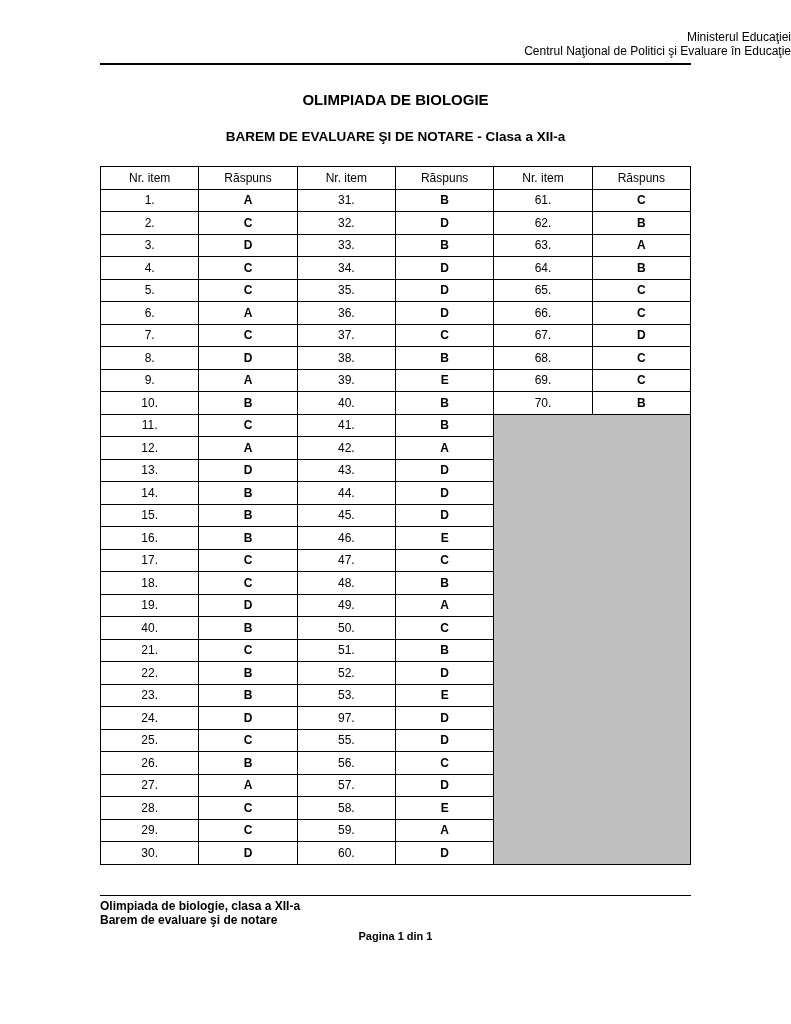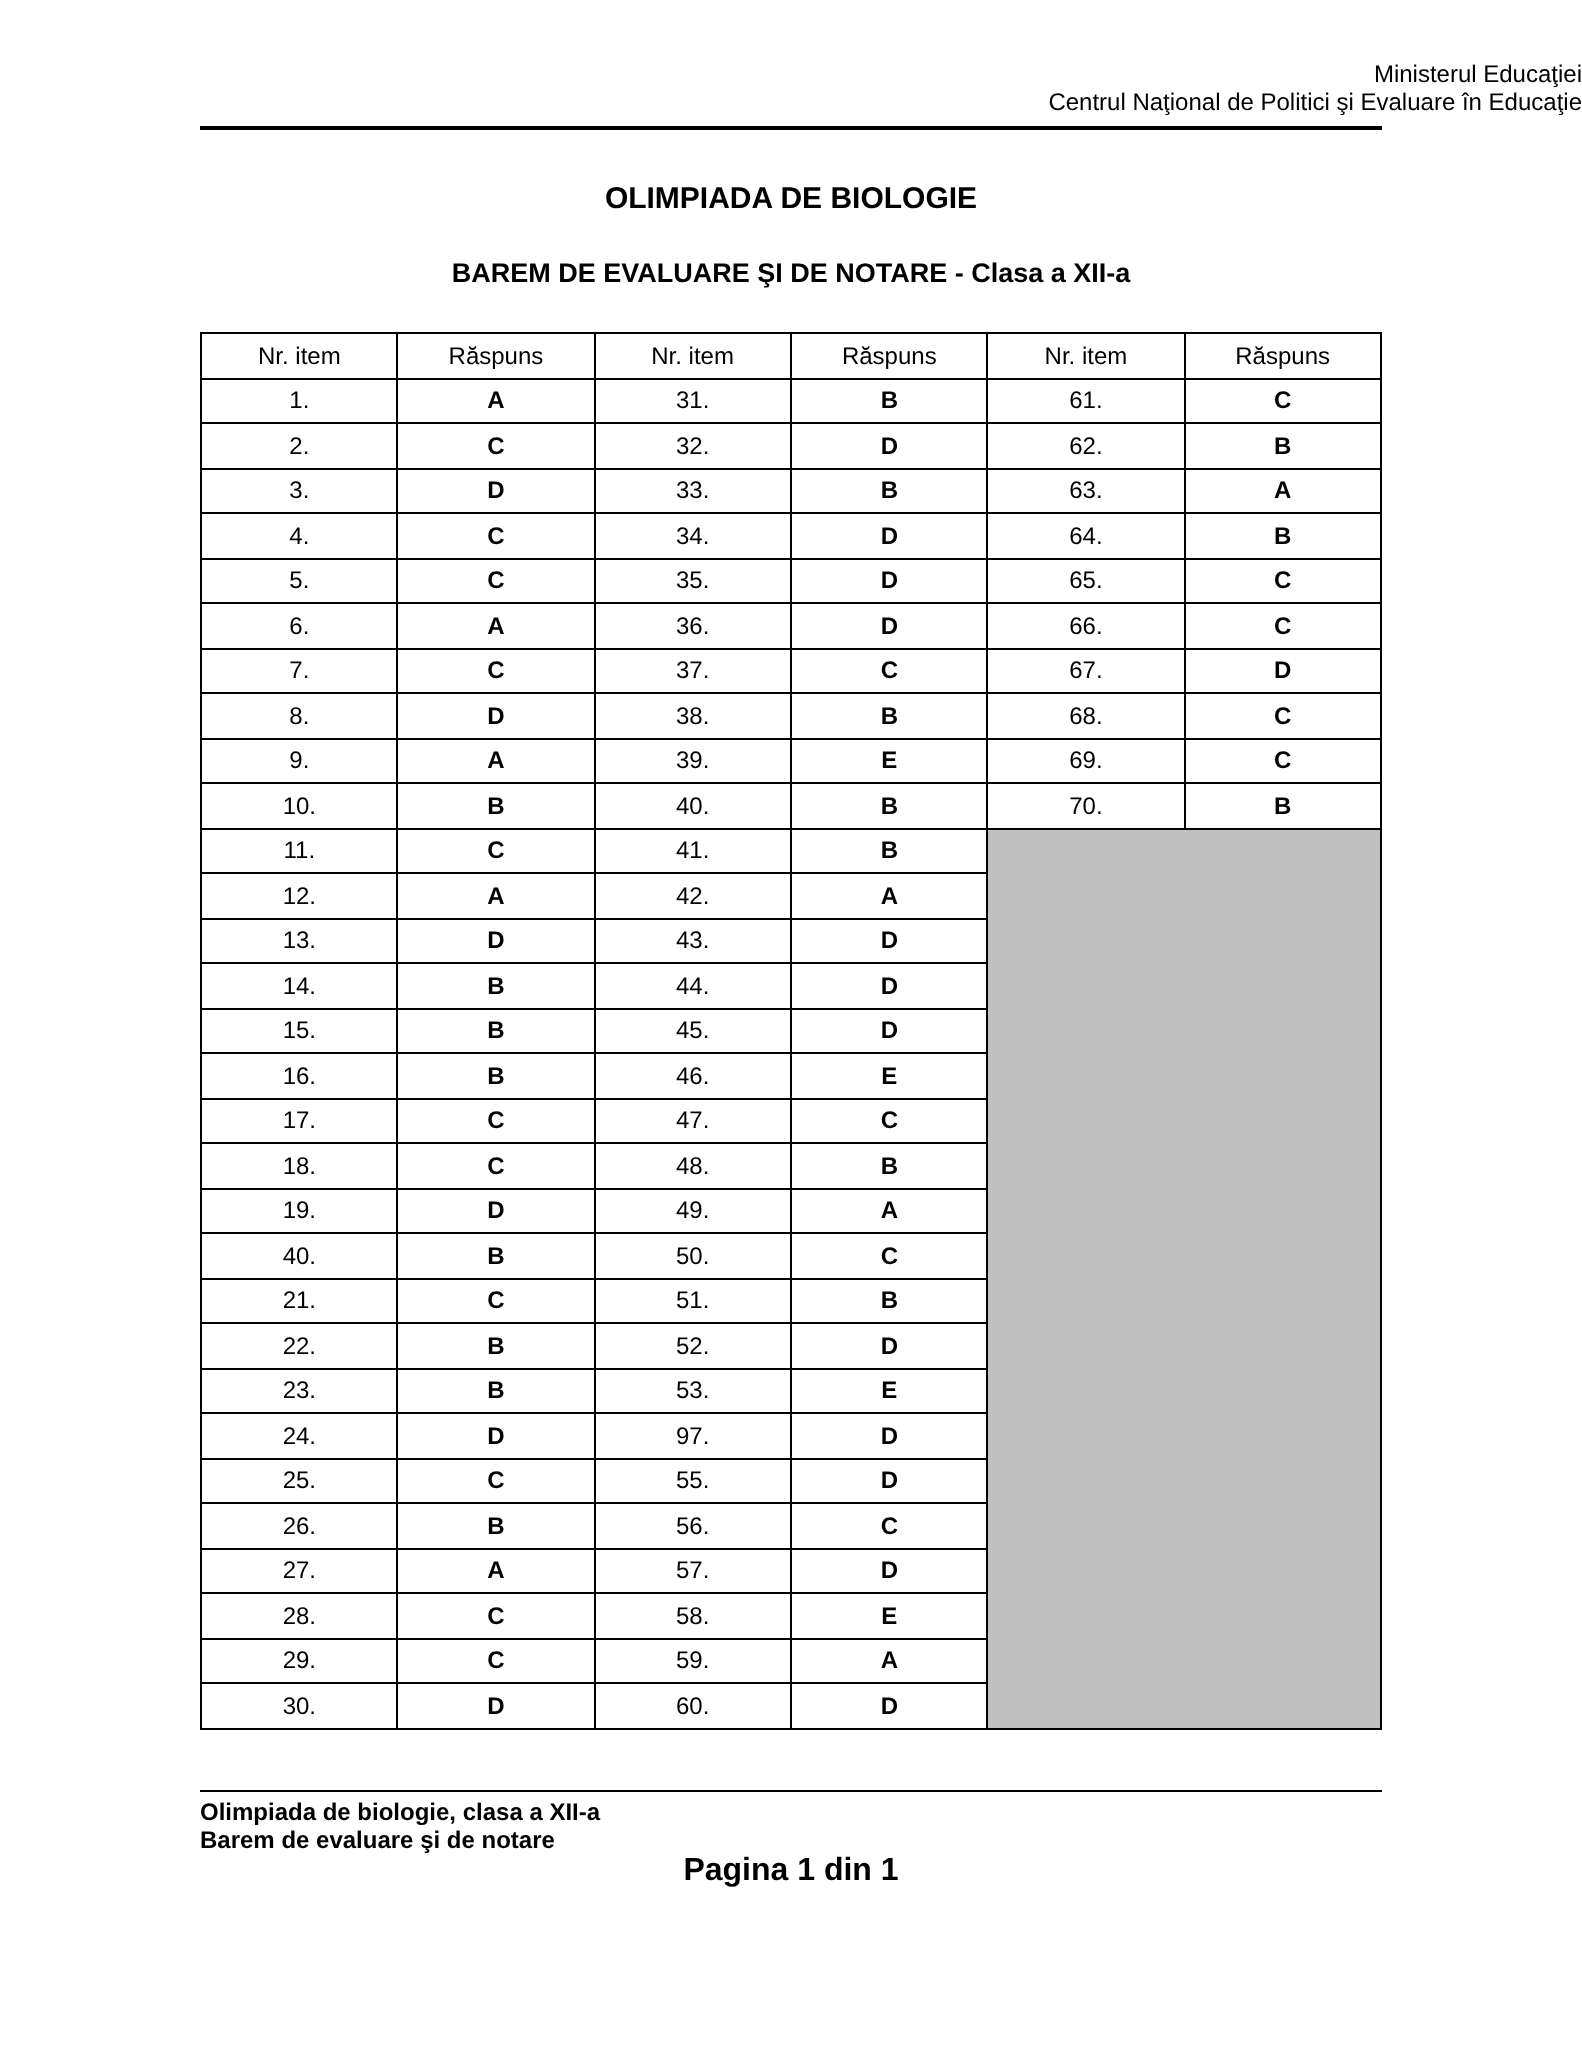--- a/index.html
+++ b/index.html
@@ -79,21 +79,21 @@
     line-height: 14px;
     font-weight: bold;
   }
   .footer-rule {
     border-top: 1px solid #000000;
     height: 0;
     margin-bottom: 3px;
   }
   .footer-page {
     text-align: center;
-    font-size: 16px;
+    font-size: 11px;
     margin-top: 2px;
   }
 </style>
 </head>
 <body>
 
 <div class="page">
 
   <div class="doc-header">
     <div>Ministerul Educaţiei</div>

